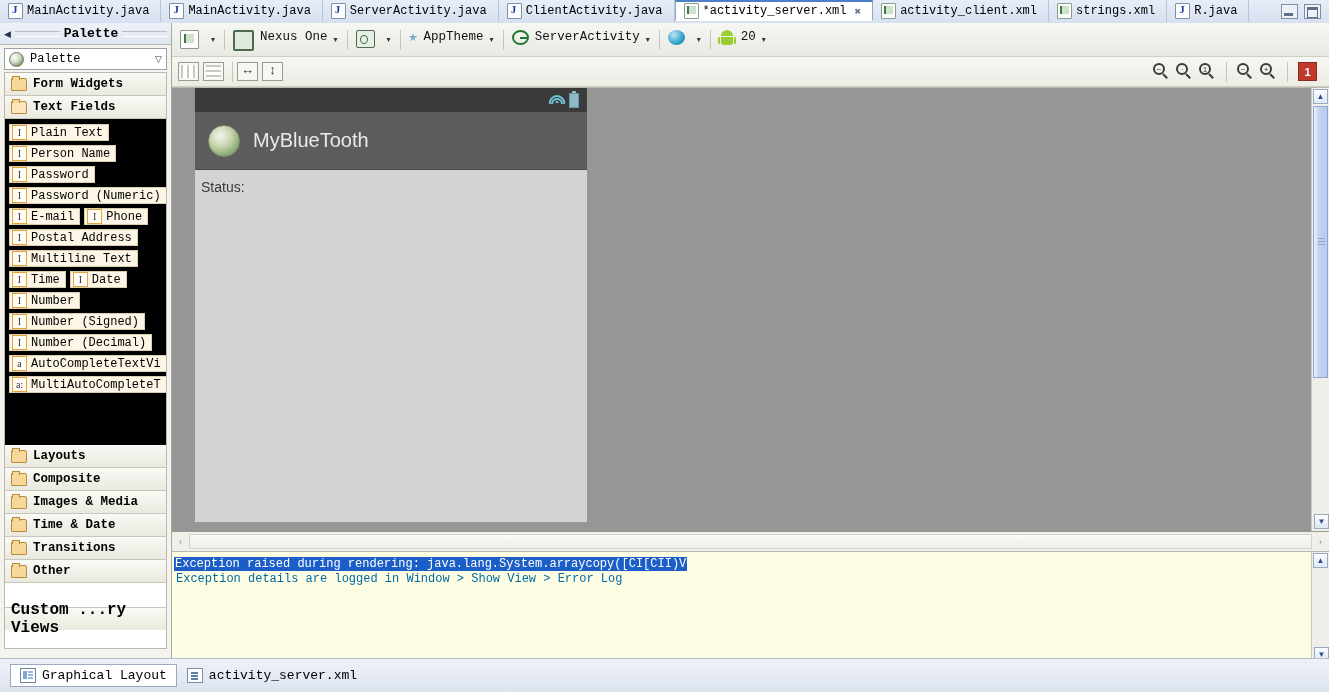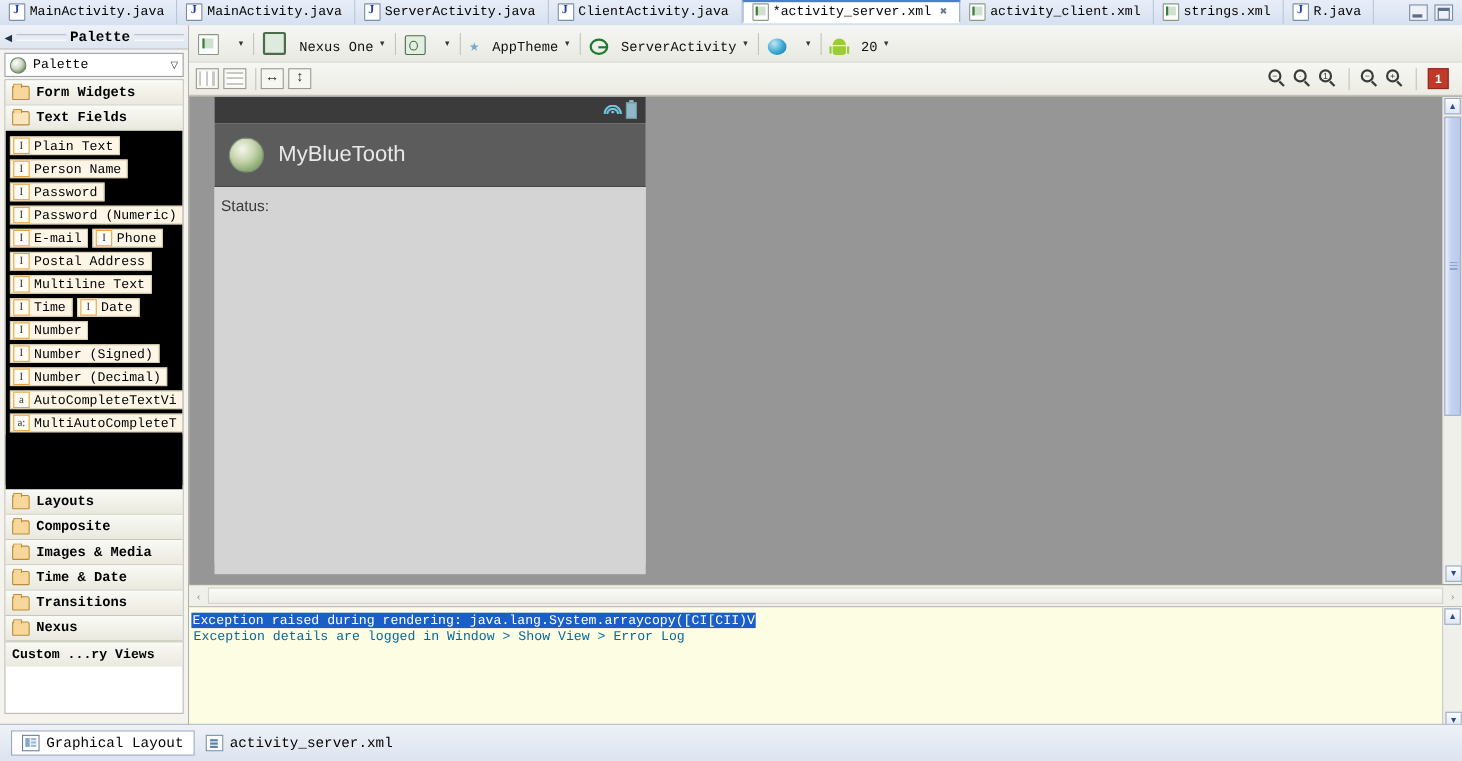--- a/index.html
+++ b/index.html
@@ -67,27 +67,27 @@
   .row{display:flex;gap:4px;padding:2px 4px;}
   .chip{display:inline-flex;align-items:center;gap:4px;background:#fdf6e6;
         border:1px solid #d9cfae;padding:1px 5px 1px 2px;height:17px;box-sizing:border-box;
         font-family:"Liberation Mono",monospace;font-size:12px;color:#000;white-space:nowrap;}
   .chip .ic{width:13px;height:13px;flex:0 0 13px;border:1px solid #e8a33d;background:#fffdf5;
         display:inline-flex;align-items:center;justify-content:center;
         font-family:"Liberation Serif",serif;font-size:10px;color:#333;line-height:1;}
   .blackpad{background:#000;height:46px;}
   .custom{height:22px;display:flex;align-items:center;padding:0 6px;
           background:linear-gradient(#fafaf6,#e9e9df);border-top:1px solid #c7c7bb;
-          font-family:"Liberation Mono",monospace;font-weight:bold;font-size:12px;}
+          font-family:"Liberation Mono",monospace;font-weight:bold;font-size:16px;margin-top:24px;}
 
   
   .editor{position:absolute;left:172px;top:23px;right:0;height:636px;background:#f2f2ec;}
   .tbar{height:33px;display:flex;align-items:center;gap:0;padding:0 4px;
         background:linear-gradient(#f6f7f3,#e8e9e2);border-bottom:1px solid #cfcfc6;}
-  .tbtn{display:flex;align-items:flex-end;gap:12px;padding:2px 4px;height:24px;box-sizing:border-box;
+  .tbtn{display:flex;align-items:flex-start;gap:6px;padding:2px 4px;height:24px;box-sizing:border-box;
         font-family:"Liberation Mono",monospace;font-size:12.5px;color:#111;white-space:nowrap;}
   .caret{font-size:8px;color:#333;padding:0 5px 0 2px;}
   .sep{width:1px;height:20px;background:#c4c4bb;margin:0 4px;}
   .ico{width:17px;height:17px;flex:0 0 17px;position:relative;}
   .ico.layoutfile{border:1px solid #8a9a88;background:#fdfdfd;border-radius:1px;}
   .ico.layoutfile:after{content:"";position:absolute;left:3px;top:3px;width:8px;height:9px;
         background:#cfe2cf;border-left:2px solid #3e7a3e;}
   .ico.phone{width:12px;height:17px;border:2px solid #4c6b4c;border-radius:2px;background:#dfeadf;}
   .ico.config{width:13px;height:16px;border:1px solid #4c6b4c;border-radius:2px;background:#e3efe3;}
   .ico.config:after{content:"";position:absolute;left:3px;top:4px;width:6px;height:7px;
@@ -378,21 +378,21 @@
       <div class="grp">
         <span class="folder"></span>
         <span>Time &amp; Date</span>
       </div>
       <div class="grp">
         <span class="folder"></span>
         <span>Transitions</span>
       </div>
       <div class="grp">
         <span class="folder"></span>
-        <span>Nexus</span>
+        <span>Other</span>
       </div>
       <div class="custom">
         <span>Custom ...ry Views</span>
       </div>
     </div>
   </div>
 
   <div class="editor">
 
     <div class="tbar">

